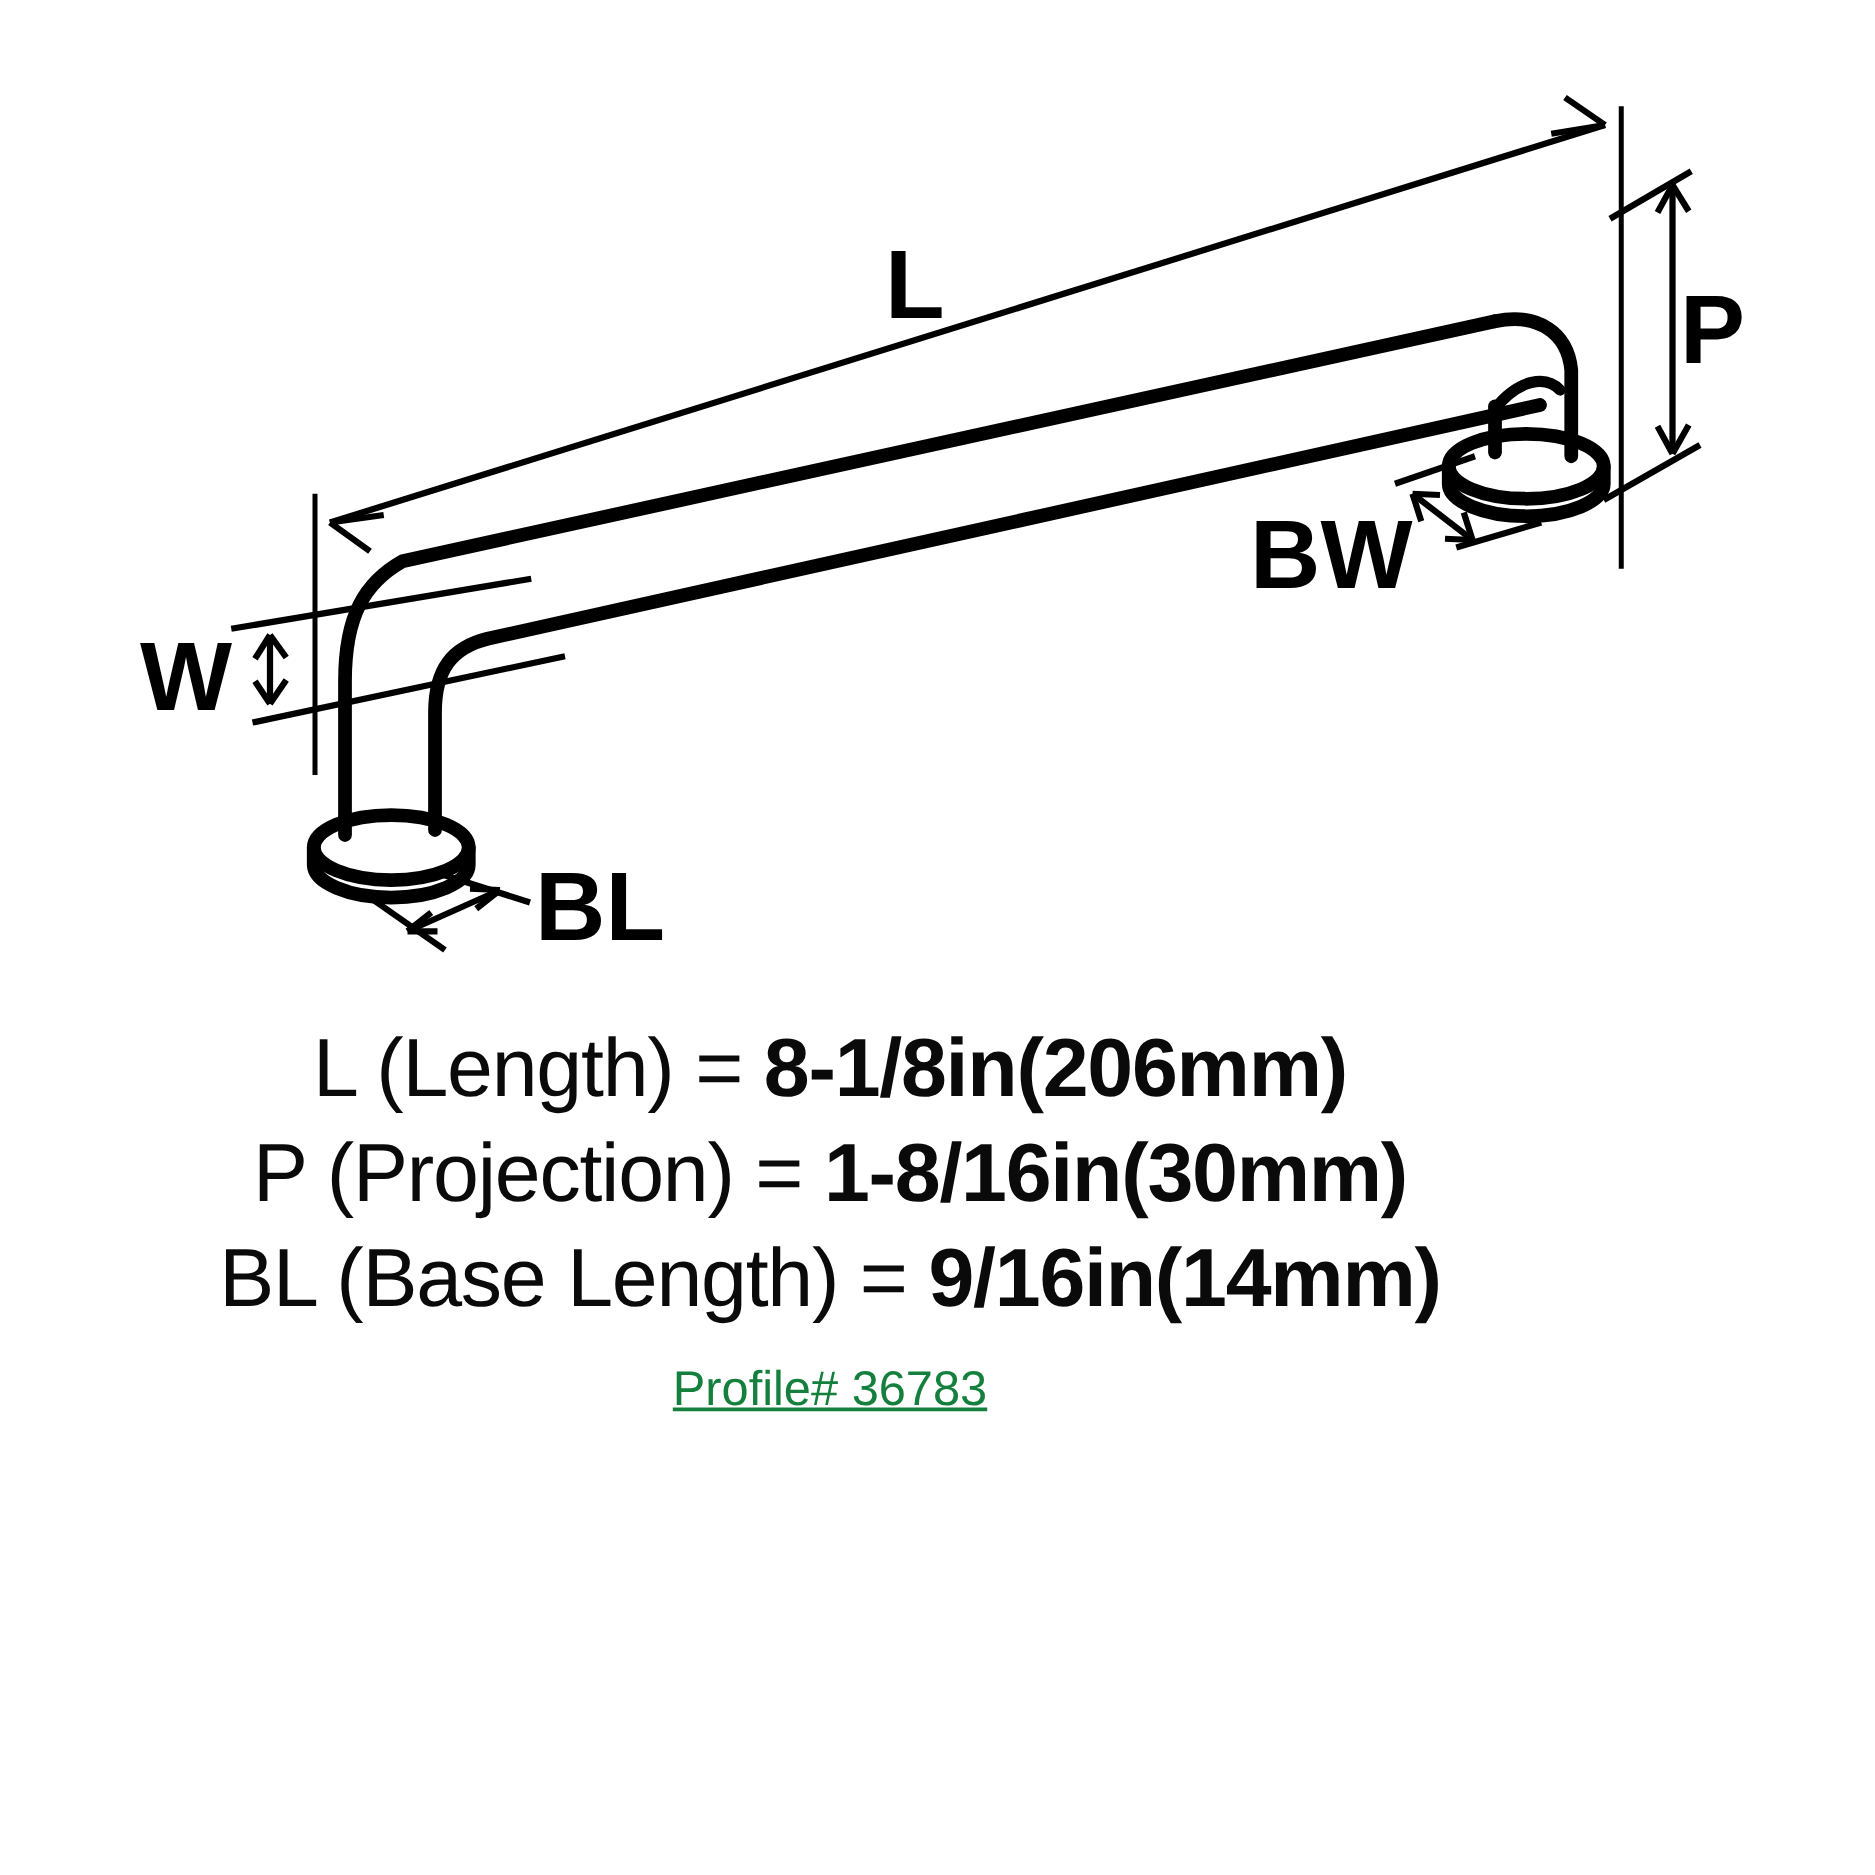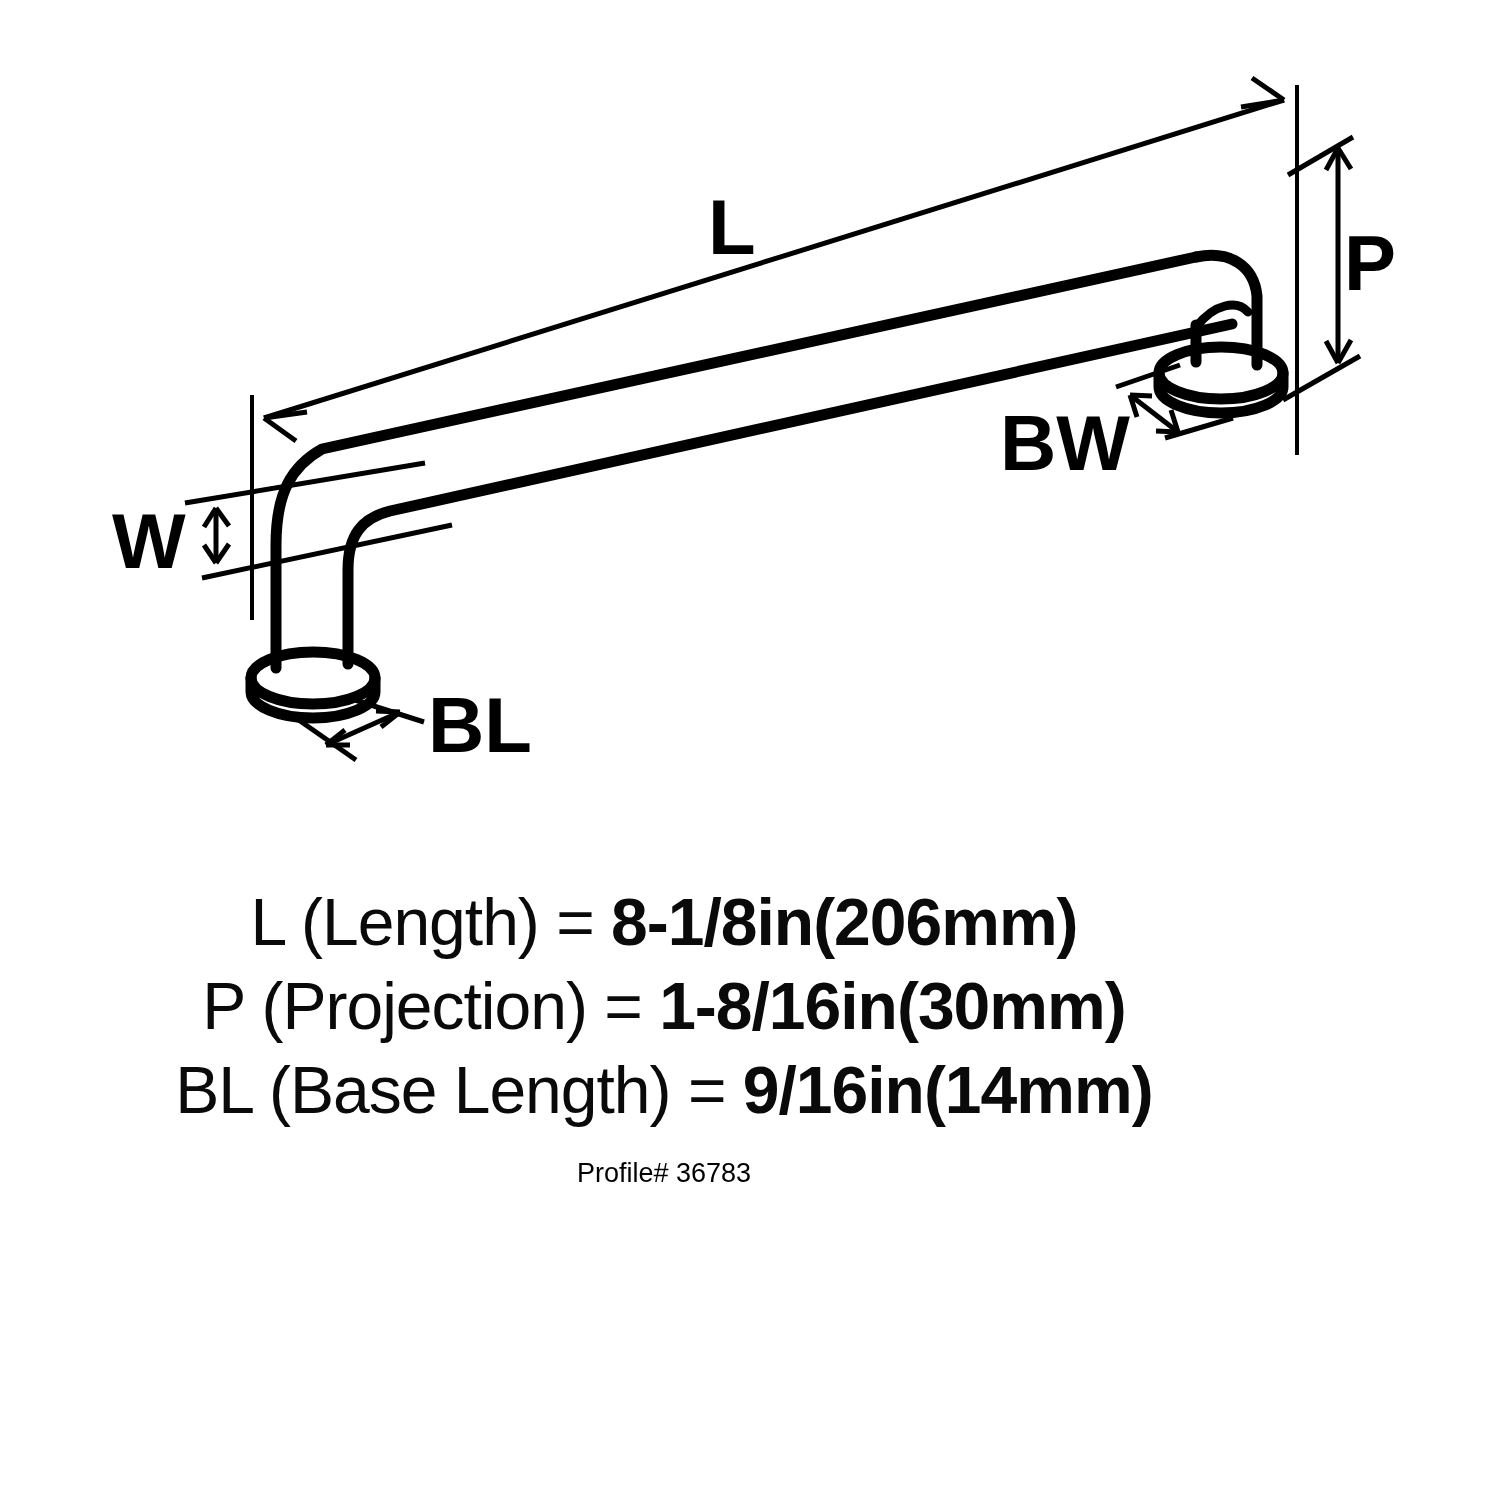--- a/index.html
+++ b/index.html
@@ -23,45 +23,46 @@
   #diagram {
     position: absolute;
     left: 0;
     top: 0;
     width: 1500px;
     height: 840px;
   }
   .spec-block {
     position: absolute;
     left: 0;
-    top: 880px;
+    top: 812px;
     width: 1328px;
     text-align: center;
   }
   .spec-line {
     font-family: "Liberation Sans", sans-serif;
     font-size: 66px;
     line-height: 84px;
     letter-spacing: -1px;
     white-space: nowrap;
     color: #0a0a0a;
   }
   .spec-line .lbl {
     font-weight: 400;
   }
   .spec-line .val {
     font-weight: 700;
   }
   .profile-line {
     margin-top: 26px;
     font-family: "Liberation Sans", sans-serif;
-    font-size: 27px;
+    font-size: 39px;
     font-weight: 400;
-    color: #000000;
+    color: #15803d;
     letter-spacing: 0px;
+    text-decoration: underline;
   }
   .dim-label {
     font-family: "Liberation Sans", sans-serif;
     font-weight: 700;
     fill: #000000;
   }
 </style>
 </head>
 <body>
 

